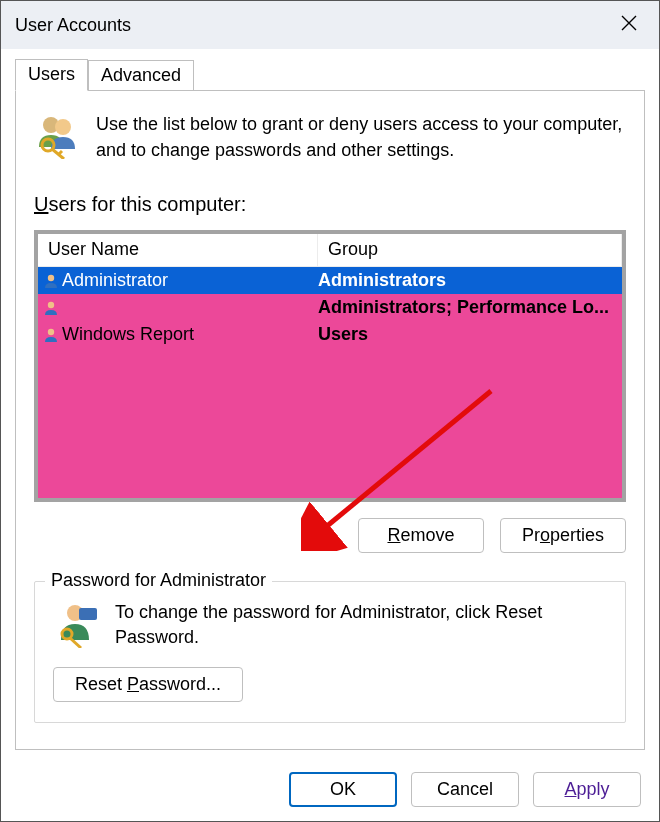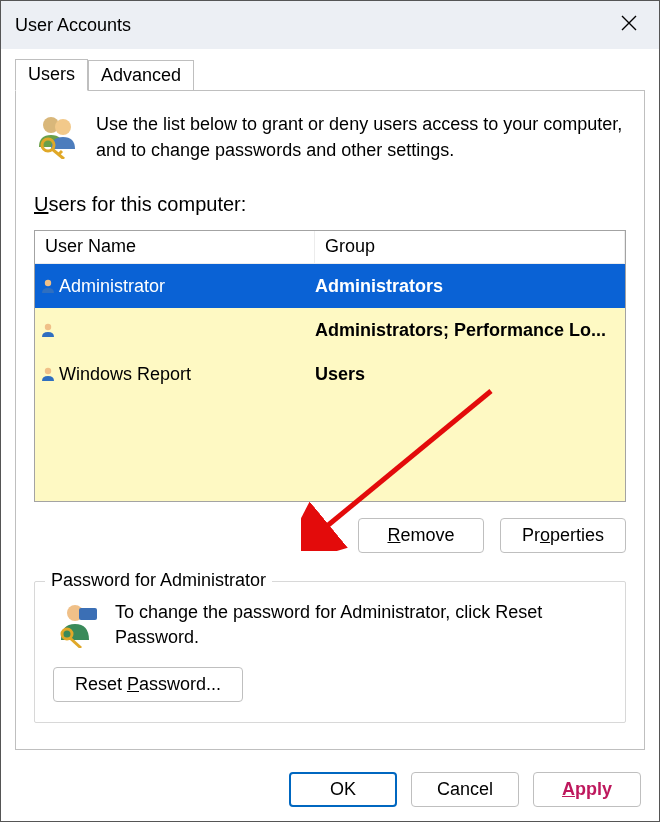--- a/index.html
+++ b/index.html
@@ -70,42 +70,42 @@
 
     .intro-row { display: flex; gap: 14px; margin-bottom: 30px; }
     .intro-text { font-size: 18px; line-height: 1.45; }
     .icon-48 { width: 48px; height: 48px; flex: 0 0 48px; }
 
     .label-with-mnemonic { font-size: 20px; margin-bottom: 6px; }
     .mnemonic { text-decoration: underline; }
 
     
     .listview {
-      border: 1px solid #a3a3a3;
+      border: 4px solid #a3a3a3;
       height: 272px;
-      background: #fef9c3;
+      background: #ec4899;
       overflow: hidden;
       margin-top: 14px;
     }
     .lv-header {
       display: flex;
       border-bottom: 1px solid #ececec;
       background: #fff;
     }
     .lv-header-cell {
       padding: 5px 10px 6px 10px;
       font-size: 18px;
       border-right: 1px solid #ececec;
     }
     .lv-col1 { width: 280px; }
     .lv-col2 { flex: 1; }
     .lv-row {
       display: flex; align-items: center;
       font-size: 18px;
-      height: 44px;
+      height: 27px;
     }
     .lv-row.selected {
       background: #0a62d5; color: #fff;
     }
     .lv-cell1 {
       width: 280px;
       display: flex; align-items: center;
       padding-left: 4px; gap: 2px;
       white-space: nowrap; overflow: hidden;
     }
@@ -126,21 +126,21 @@
       min-width: 126px;
       padding: 6px 12px;
       font-size: 18px;
       background: #fff;
       border: 1px solid #bfbfbf;
       border-radius: 4px;
       cursor: default;
       text-align: center;
       font-family: inherit;
     }
-    .btn.disabled { color: #be185d; font-weight: bold; }
+    .btn.disabled { color: #4c1d95; }
     .btn.default { border: 2px solid #0067c0; padding: 5px 11px; }
 
     
     .groupbox {
       border: 1px solid #d8d8d8;
       border-radius: 2px;
       margin-top: 28px;
       padding: 18px 18px 20px 18px;
       position: relative;
     }

